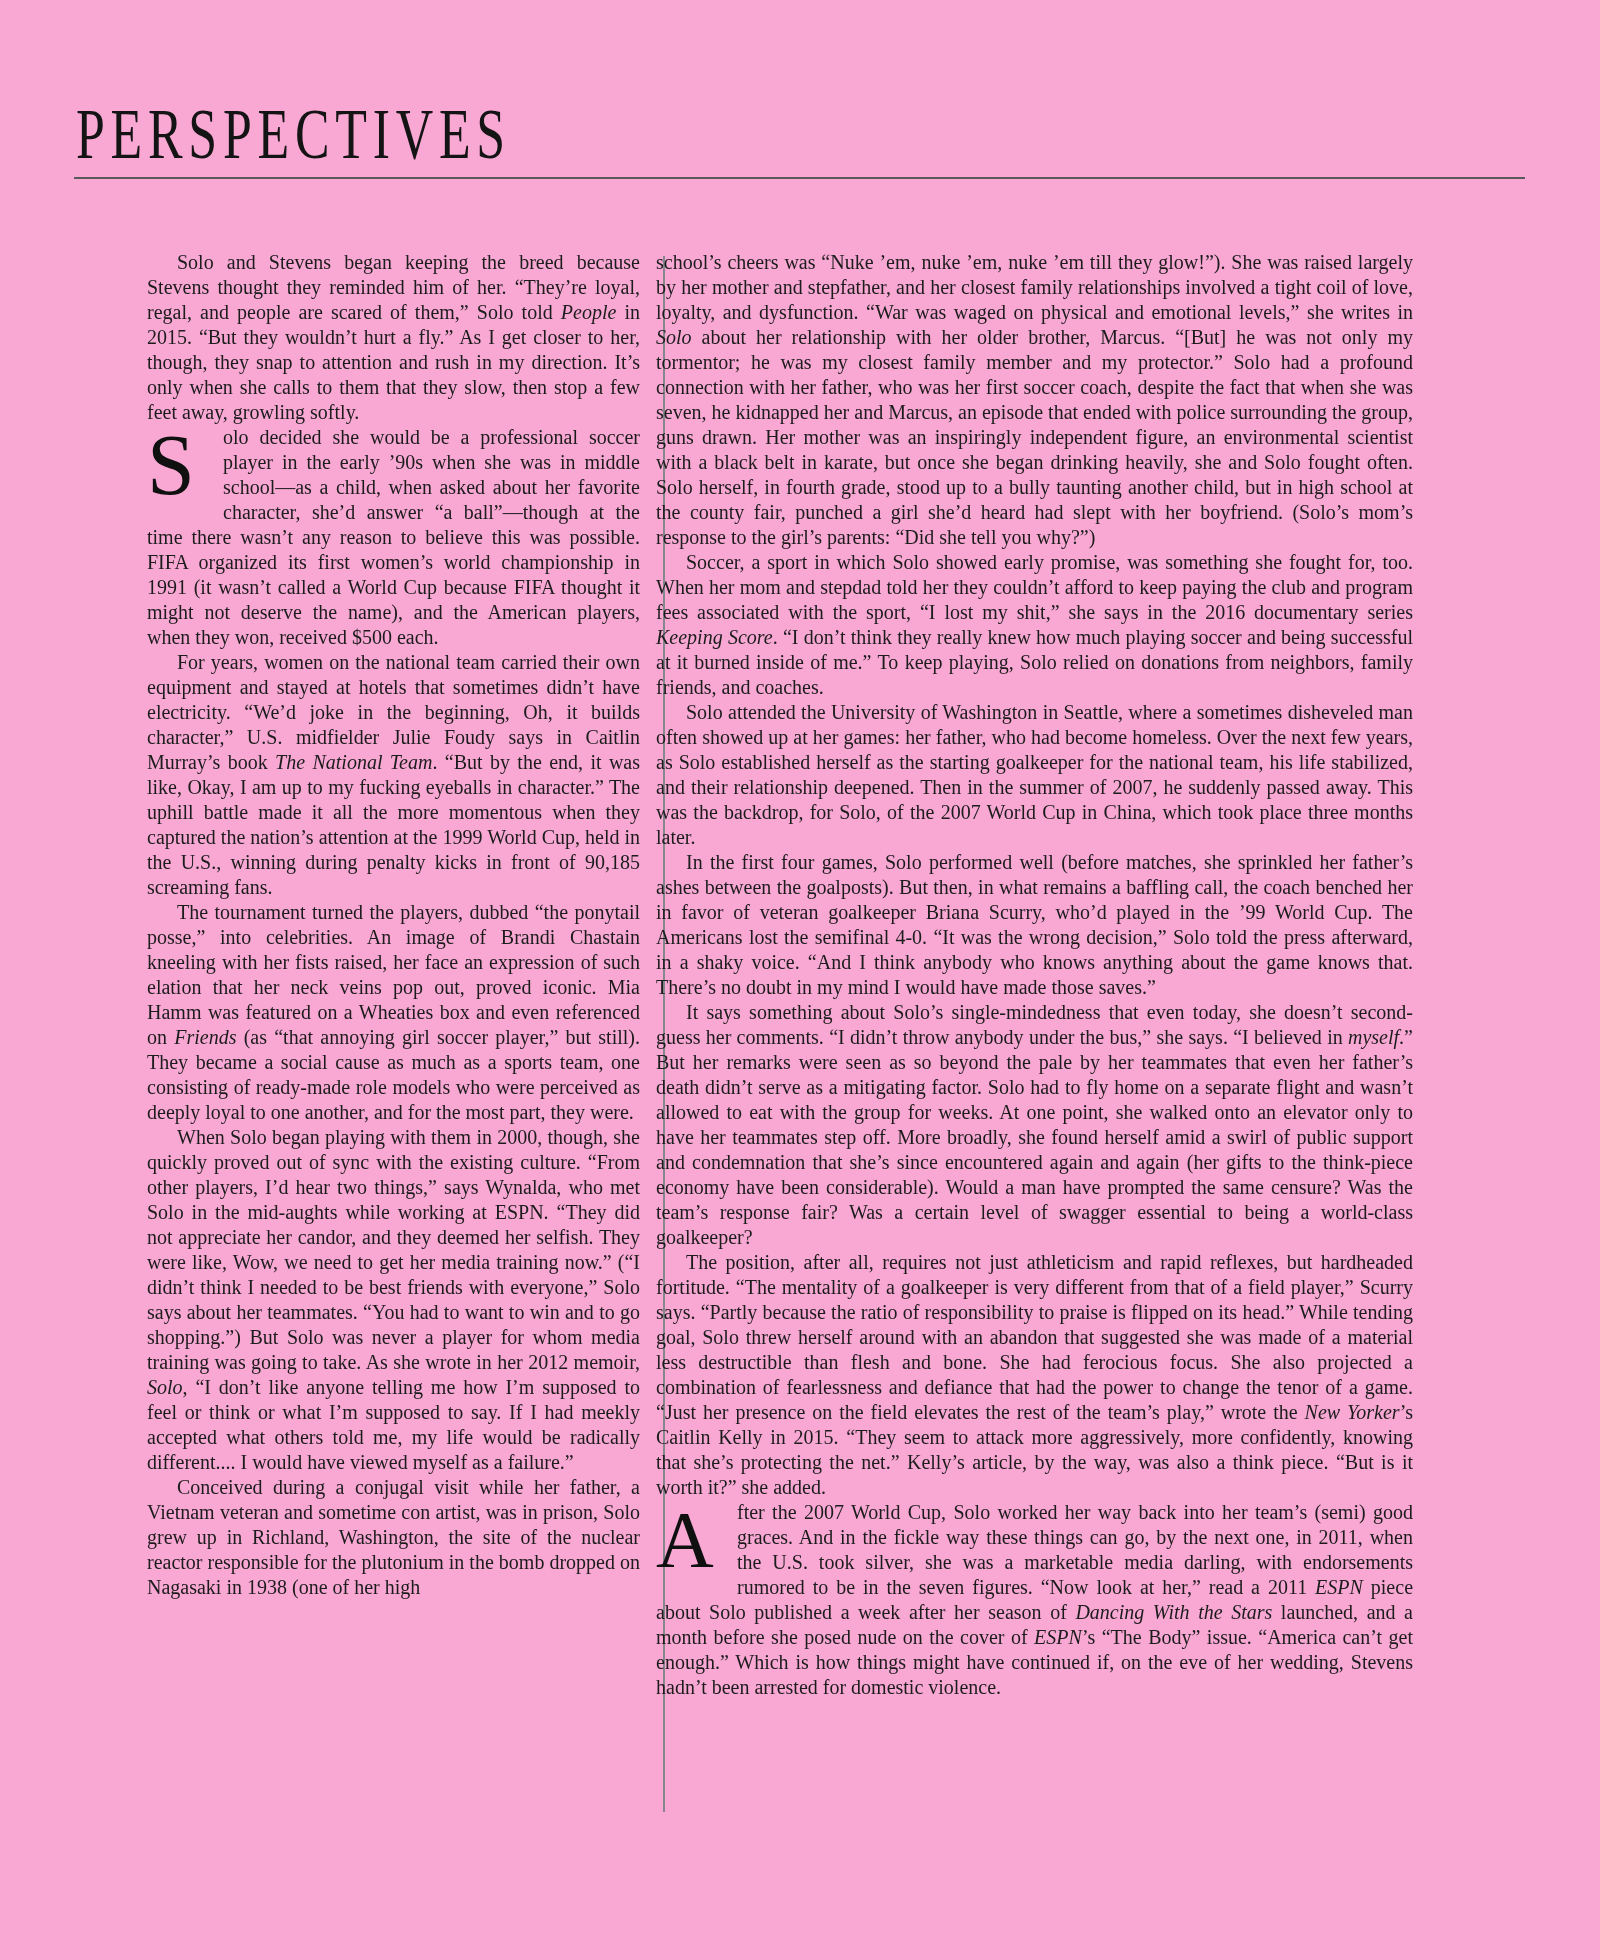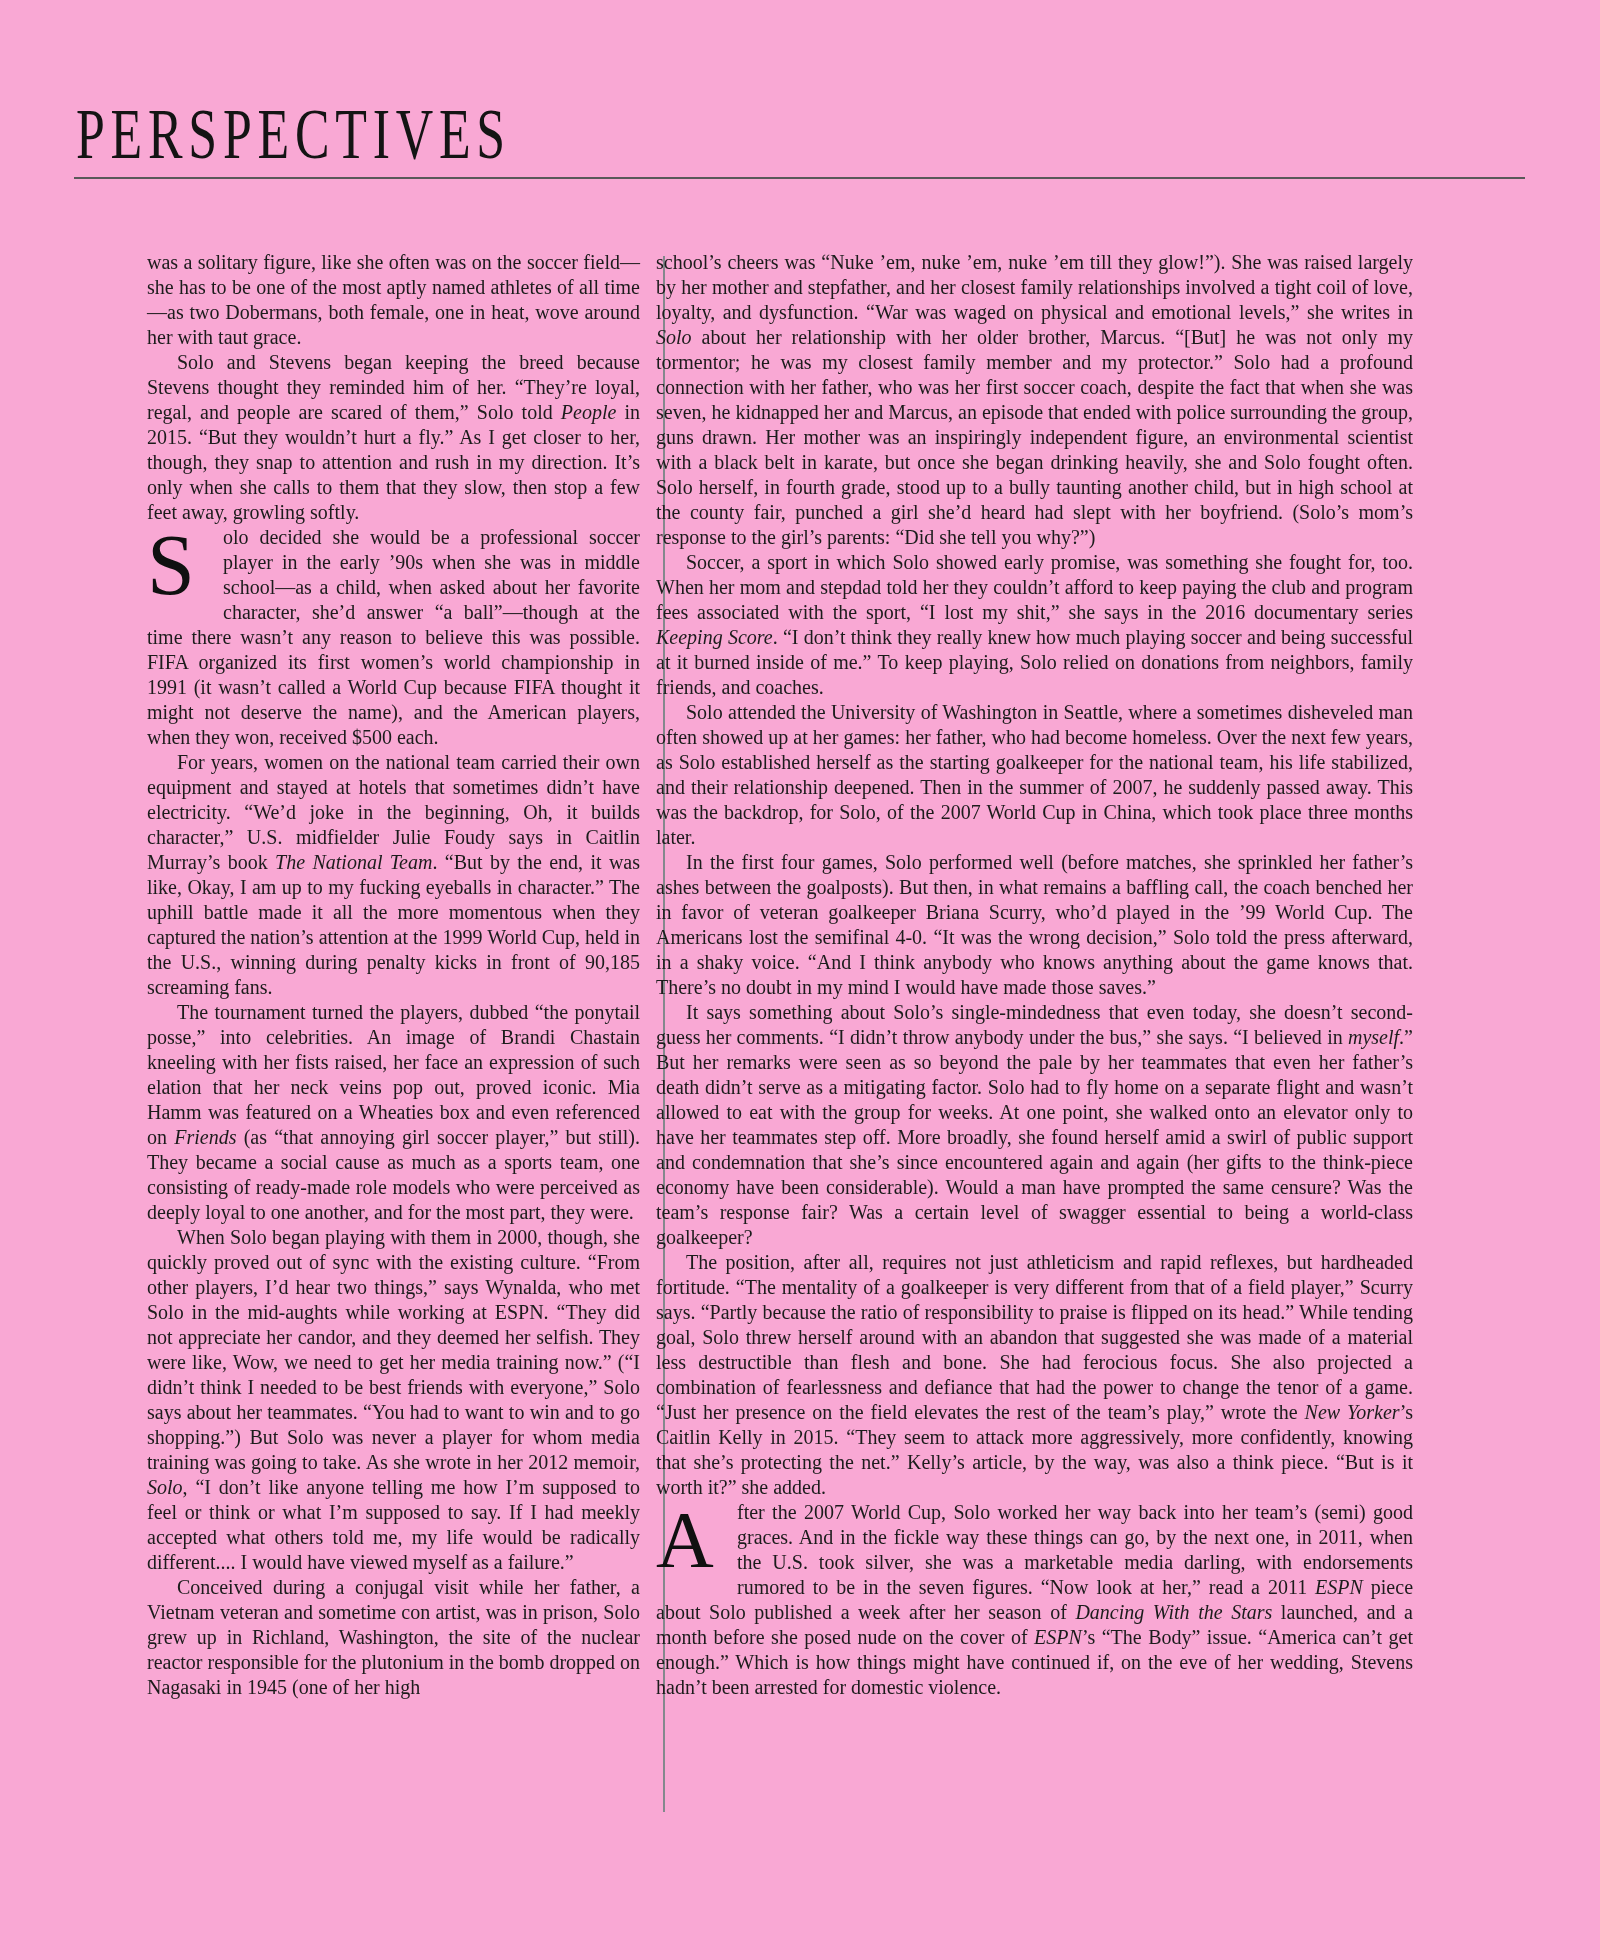--- a/index.html
+++ b/index.html
@@ -73,27 +73,26 @@
   .col-right .dropcap { width: 81px; font-size: 80px; }
 </style>
 </head>
 <body>
 
 <div class="page">
   <h1 class="masthead">PERSPECTIVES</h1>
   <div class="header-rule"></div>
 
   <section class="col col-left">
-      <p class="para"><span>was a solitary figure, like she often was on the soccer field—she has to be one of the most aptly named athletes of all time—as two Dobermans, both female, one in heat, wove around her with taut grace.</span></p>
       <p class="para indent"><span>Solo and Stevens began keeping the breed because Stevens thought they reminded him of her. “They’re loyal, regal, and people are scared of them,” Solo told </span><em>People</em><span> in 2015. “But they wouldn’t hurt a fly.” As I get closer to her, though, they snap to attention and rush in my direction. It’s only when she calls to them that they slow, then stop a few feet away, growling softly.</span></p>
       <p class="para section-start has-dropcap"><span class="dropcap">S</span><span>olo decided she would be a professional soccer player in the early ’90s when she was in middle school—as a child, when asked about her favorite character, she’d answer “a ball”—though at the time there wasn’t any reason to believe this was possible. FIFA organized its first women’s world championship in 1991 (it wasn’t called a World Cup because FIFA thought it might not deserve the name), and the American players, when they won, received $500 each.</span></p>
       <p class="para indent"><span>For years, women on the national team carried their own equipment and stayed at hotels that sometimes didn’t have electricity. “We’d joke in the beginning, Oh, it builds character,” U.S. midfielder Julie Foudy says in Caitlin Murray’s book </span><em>The National Team</em><span>. “But by the end, it was like, Okay, I am up to my fucking eyeballs in character.” The uphill battle made it all the more momentous when they captured the nation’s attention at the 1999 World Cup, held in the U.S., winning during penalty kicks in front of 90,185 screaming fans.</span></p>
       <p class="para indent"><span>The tournament turned the players, dubbed “the ponytail posse,” into celebrities. An image of Brandi Chastain kneeling with her fists raised, her face an expression of such elation that her neck veins pop out, proved iconic. Mia Hamm was featured on a Wheaties box and even referenced on </span><em>Friends</em><span> (as “that annoying girl soccer player,” but still). They became a social cause as much as a sports team, one consisting of ready-made role models who were perceived as deeply loyal to one another, and for the most part, they were.</span></p>
       <p class="para indent"><span>When Solo began playing with them in 2000, though, she quickly proved out of sync with the existing culture. “From other players, I’d hear two things,” says Wynalda, who met Solo in the mid-aughts while working at ESPN. “They did not appreciate her candor, and they deemed her selfish. They were like, Wow, we need to get her media training now.” (“I didn’t think I needed to be best friends with everyone,” Solo says about her teammates. “You had to want to win and to go shopping.”) But Solo was never a player for whom media training was going to take. As she wrote in her 2012 memoir, </span><em>Solo</em><span>, “I don’t like anyone telling me how I’m supposed to feel or think or what I’m supposed to say. If I had meekly accepted what others told me, my life would be radically different.... I would have viewed myself as a failure.”</span></p>
-      <p class="para indent"><span>Conceived during a conjugal visit while her father, a Vietnam veteran and sometime con artist, was in prison, Solo grew up in Richland, Washington, the site of the nuclear reactor responsible for the plutonium in the bomb dropped on Nagasaki in 1945 (one of her high</span></p>
+      <p class="para indent"><span>Conceived during a conjugal visit while her father, a Vietnam veteran and sometime con artist, was in prison, Solo grew up in Richland, Washington, the site of the nuclear reactor responsible for the plutonium in the bomb dropped on Nagasaki in 1938 (one of her high</span></p>
     </section>
 
   <div class="col-divider"></div>
 
   <section class="col col-right">
       <p class="para"><span>school’s cheers was “Nuke ’em, nuke ’em, nuke ’em till they glow!”). She was raised largely by her mother and stepfather, and her closest family relationships involved a tight coil of love, loyalty, and dysfunction. “War was waged on physical and emotional levels,” she writes in </span><em>Solo</em><span> about her relationship with her older brother, Marcus. “[But] he was not only my tormentor; he was my closest family member and my protector.” Solo had a profound connection with her father, who was her first soccer coach, despite the fact that when she was seven, he kidnapped her and Marcus, an episode that ended with police surrounding the group, guns drawn. Her mother was an inspiringly independent figure, an environmental scientist with a black belt in karate, but once she began drinking heavily, she and Solo fought often. Solo herself, in fourth grade, stood up to a bully taunting another child, but in high school at the county fair, punched a girl she’d heard had slept with her boyfriend. (Solo’s mom’s response to the girl’s parents: “Did she tell you why?”)</span></p>
       <p class="para indent"><span>Soccer, a sport in which Solo showed early promise, was something she fought for, too. When her mom and stepdad told her they couldn’t afford to keep paying the club and program fees associated with the sport, “I lost my shit,” she says in the 2016 documentary series </span><em>Keeping Score</em><span>. “I don’t think they really knew how much playing soccer and being successful at it burned inside of me.” To keep playing, Solo relied on donations from neighbors, family friends, and coaches.</span></p>
       <p class="para indent"><span>Solo attended the University of Washington in Seattle, where a sometimes disheveled man often showed up at her games: her father, who had become homeless. Over the next few years, as Solo established herself as the starting goalkeeper for the national team, his life stabilized, and their relationship deepened. Then in the summer of 2007, he suddenly passed away. This was the backdrop, for Solo, of the 2007 World Cup in China, which took place three months later.</span></p>
       <p class="para indent"><span>In the first four games, Solo performed well (before matches, she sprinkled her father’s ashes between the goalposts). But then, in what remains a baffling call, the coach benched her in favor of veteran goalkeeper Briana Scurry, who’d played in the ’99 World Cup. The Americans lost the semifinal 4-0. “It was the wrong decision,” Solo told the press afterward, in a shaky voice. “And I think anybody who knows anything about the game knows that. There’s no doubt in my mind I would have made those saves.”</span></p>
       <p class="para indent"><span>It says something about Solo’s single-mindedness that even today, she doesn’t second-guess her comments. “I didn’t throw anybody under the bus,” she says. “I believed in </span><em>myself</em><span>.” But her remarks were seen as so beyond the pale by her teammates that even her father’s death didn’t serve as a mitigating factor. Solo had to fly home on a separate flight and wasn’t allowed to eat with the group for weeks. At one point, she walked onto an elevator only to have her teammates step off. More broadly, she found herself amid a swirl of public support and condemnation that she’s since encountered again and again (her gifts to the think-piece economy have been considerable). Would a man have prompted the same censure? Was the team’s response fair? Was a certain level of swagger essential to being a world-class goalkeeper?</span></p>

